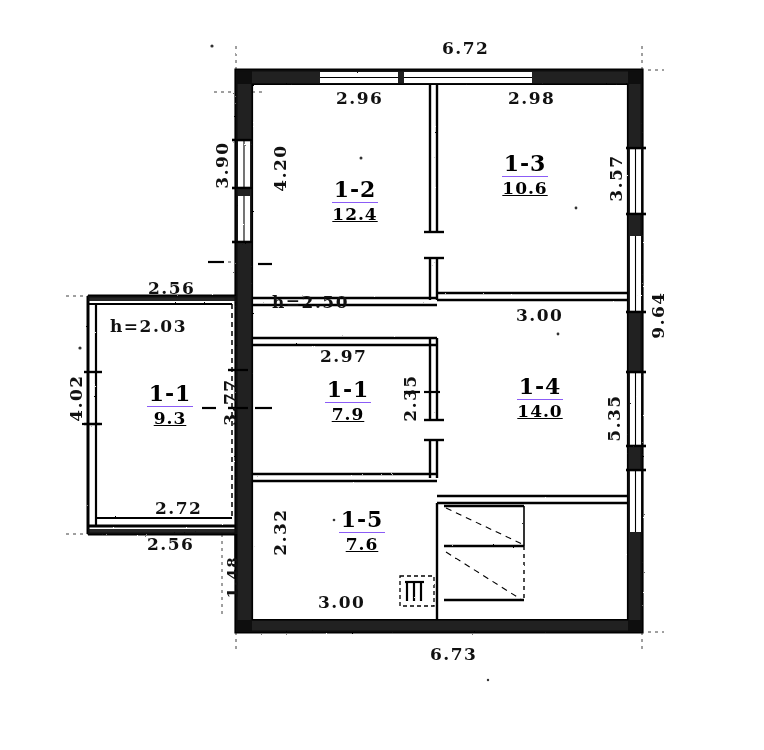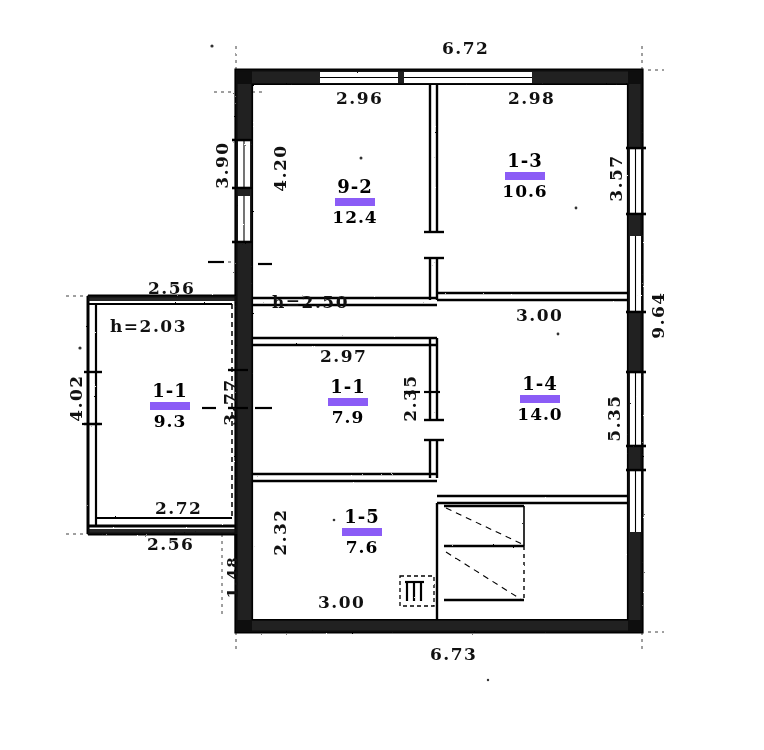--- a/index.html
+++ b/index.html
@@ -12,25 +12,25 @@
   .dim{position:absolute;font-family:"DejaVu Serif",serif;font-size:17px;
        letter-spacing:1.5px;color:#111;white-space:nowrap;
        transform-origin:center center;font-weight:600;}
   .dim.sm{font-size:15px;}
 
   
   .rot{transform:rotate(-90deg);}
 
   
   .room{position:absolute;text-align:center;white-space:nowrap;}
-  .room .num{font-family:"DejaVu Serif",serif;font-size:18px;font-weight:700;
+  .room .num{font-family:"DejaVu Serif",serif;font-size:22px;font-weight:700;
              letter-spacing:1px;line-height:1;padding:0 2px 2px 2px;
-             border-bottom:8px solid #8b5cf6;display:inline-block;}
+             border-bottom:1px solid #8b5cf6;display:inline-block;}
   .room .area{font-family:"DejaVu Serif",serif;font-size:17px;font-weight:600;
-              letter-spacing:1px;line-height:1.15;margin-top:2px;}
+              letter-spacing:1px;line-height:1.15;margin-top:2px;text-decoration:underline;}
 </style>
 </head>
 <body>
 
 <div id="plan">
 
   <svg width="764" height="750" viewBox="0 0 764 750" style="position:absolute;left:0;top:0;">
     <defs>
 
       <filter id="rough" x="-10%" y="-10%" width="120%" height="120%">
@@ -238,21 +238,21 @@
   <div class="dim rot" style="left:634px;top:305px;">9.64</div>
 
   <div class="dim rot" style="left:590px;top:408px;">5.35</div>
 
   <div class="room" style="left:470px;top:152px;width:110px;">
     <div class="num">1-3</div>
     <div class="area">10.6</div>
   </div>
 
   <div class="room" style="left:300px;top:178px;width:110px;">
-    <div class="num">9-2</div>
+    <div class="num">1-2</div>
     <div class="area">12.4</div>
   </div>
 
   <div class="dim" style="left:272px;top:292px;">h=2.50</div>
 
   <div class="dim" style="left:516px;top:305px;">3.00</div>
 
   <div class="dim" style="left:148px;top:278px;">2.56</div>
 
   <div class="dim" style="left:110px;top:316px;">h=2.03</div>

